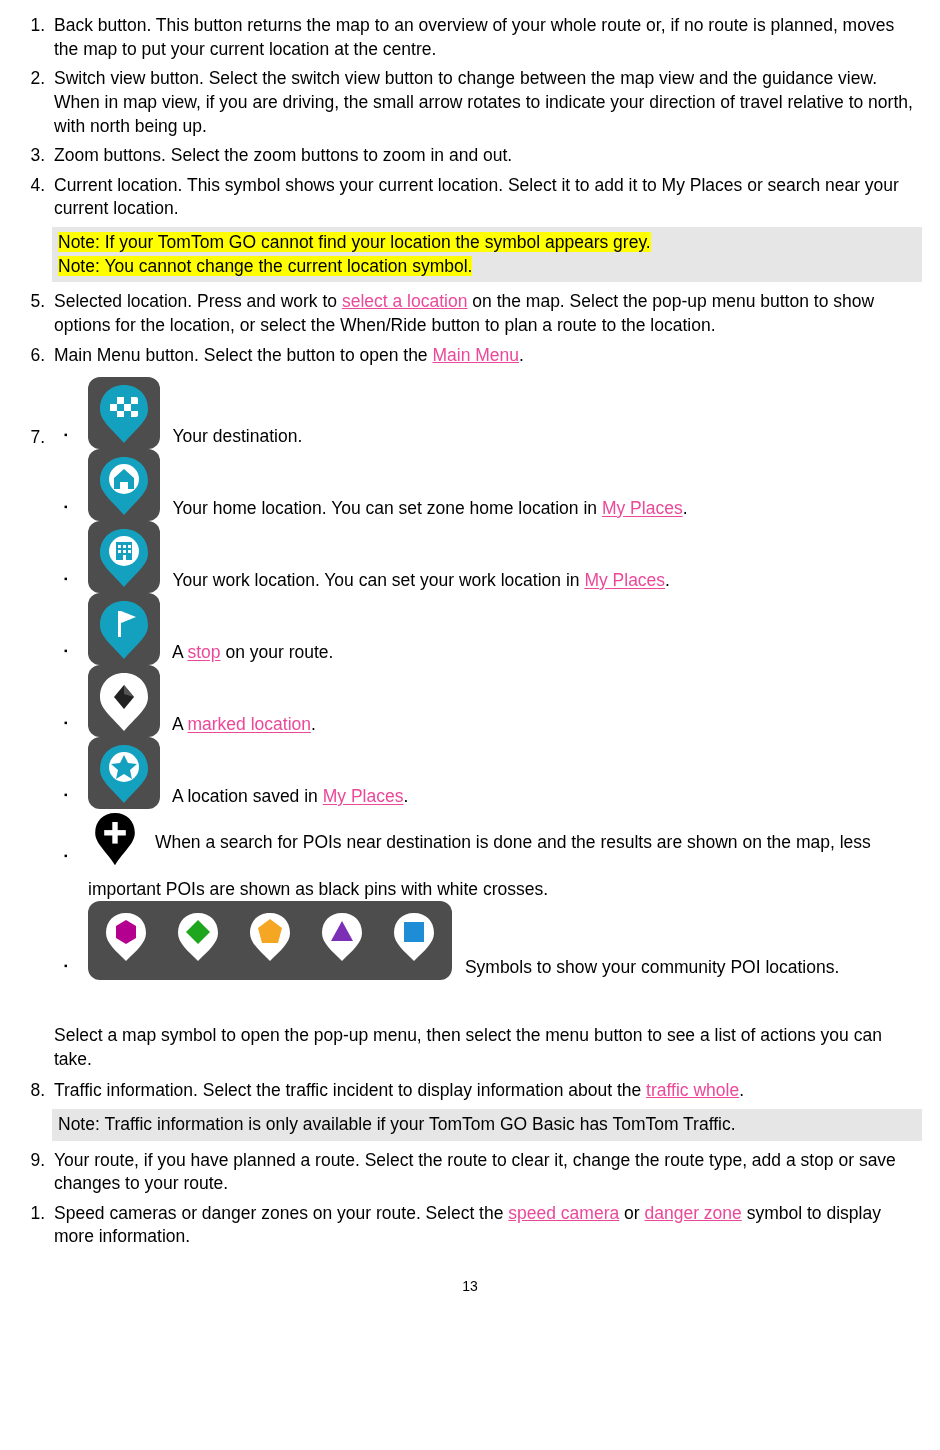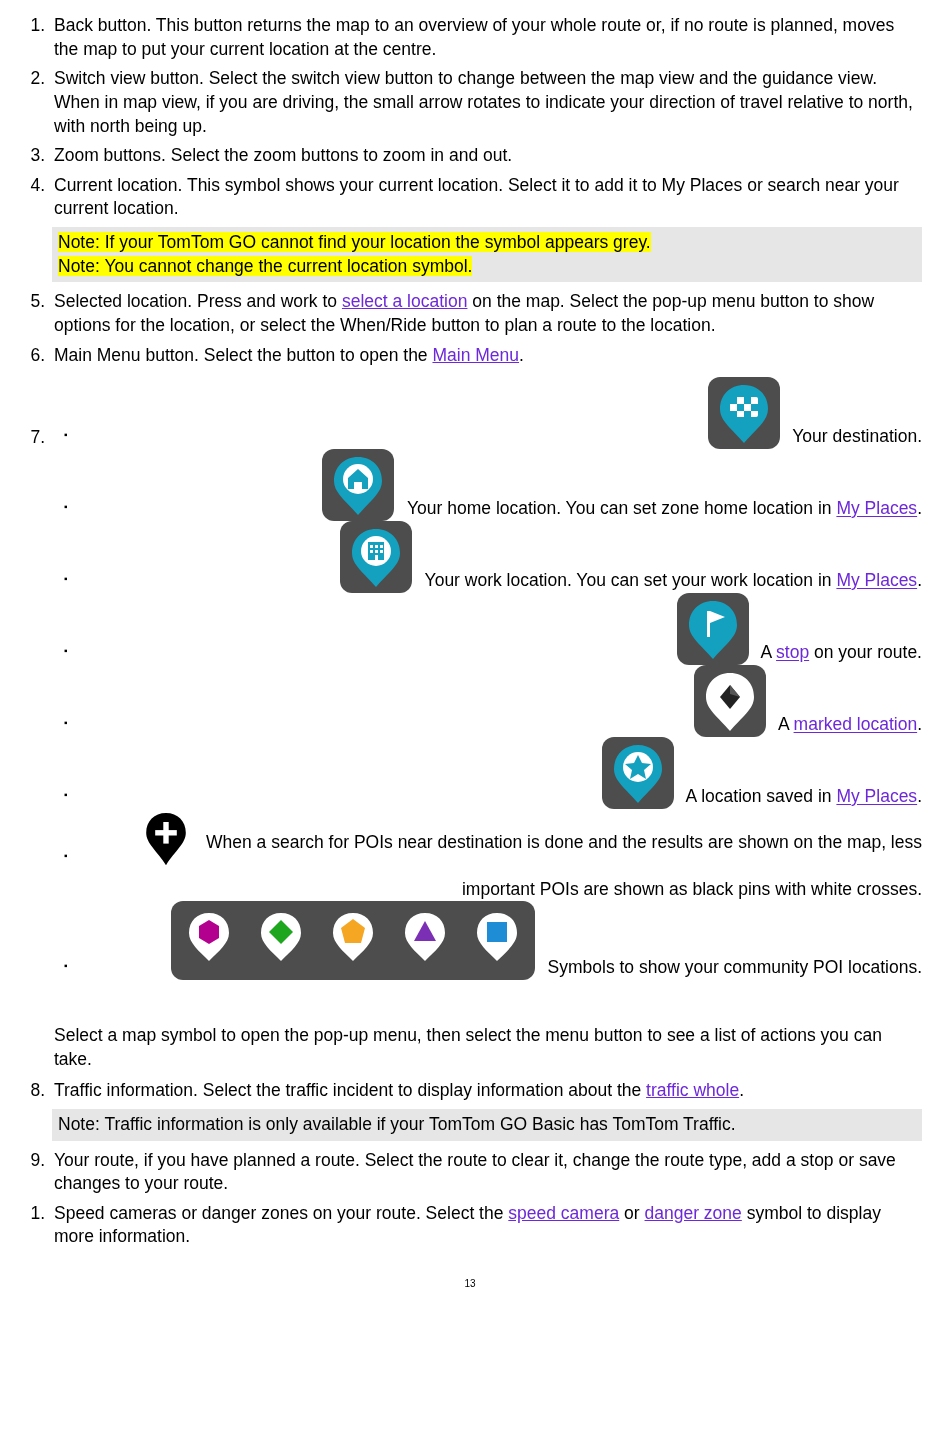--- a/index.html
+++ b/index.html
@@ -15,23 +15,23 @@
   ol.main { margin: 0; padding-left: 32px; }
   ol.main > li { padding-left: 4px; margin-bottom: 6px; }
   .notebox {
     background: #e6e6e6;
     padding: 4px 6px 4px 6px;
     margin: 6px 0 8px -2px;
   }
   .noteline { display: inline; }
   .hl { background: #ffff00; }
   .bold { font-weight: normal; }
-  a.lnk { color: #6d28d9; text-decoration: underline; }
+  a.lnk { color: #ec4899; text-decoration: underline; }
   ul.sublist { list-style: none; margin: 10px 0 6px 0; padding-left: 30px; }
-  ul.sublist > li { position: relative; padding-left: 4px; margin: 0; text-align: right; }
+  ul.sublist > li { position: relative; padding-left: 4px; margin: 0; }
   ul.sublist > li::before {
     content: "▪";
     position: absolute;
     left: -20px;
     bottom: 8px;
     font-size: 10px;
     color: #000;
   }
   ul.sublist > li.poi-li::before { bottom: 50%; transform: translateY(50%); }
   .icon-wrap {
@@ -52,21 +52,21 @@
   .multi-box {
     display: inline-block;
     vertical-align: bottom;
     background: #4d4d4d;
     border-radius: 12px;
     padding: 4px 2px;
     margin-right: 8px;
   }
   .multi-box .pin-cell { display:inline-block; width:72px; height:64px; text-align:center; }
   .aftertext { margin: 2px 0 8px 30px; }
-  .pagenum { text-align: center; font-size: 10px; margin-top: 28px; }
+  .pagenum { text-align: center; font-size: 14px; margin-top: 28px; }
 </style>
 </head>
 <body>
 
 <svg width="0" height="0" style="position:absolute">
   <defs>
     <g id="pin-shape">
       <path d="M36 8 C22 8 12 18 12 32 C12 44 24 52 36 66 C48 52 60 44 60 32 C60 18 50 8 36 8 Z"></path>
     </g>
     <g id="pin-shape-small">

